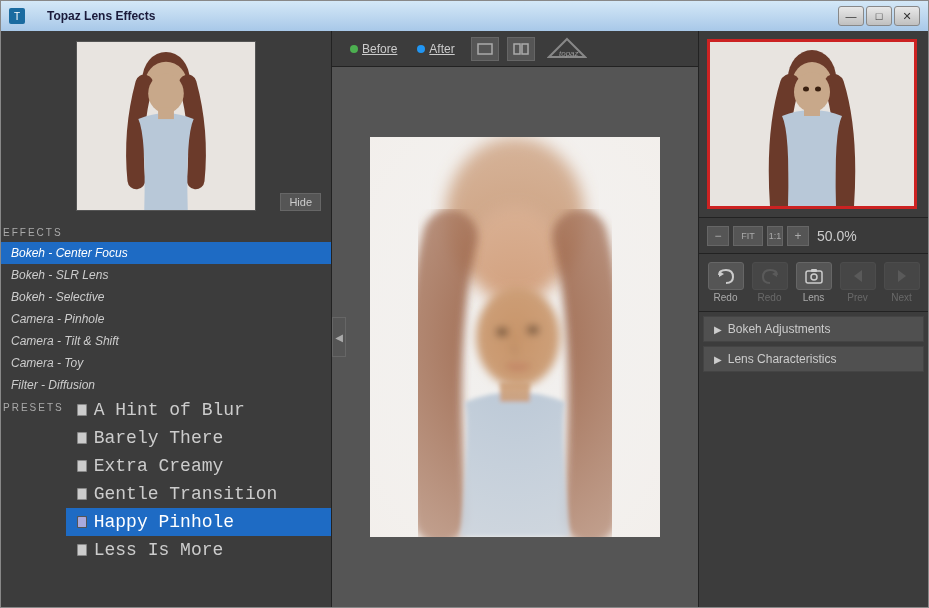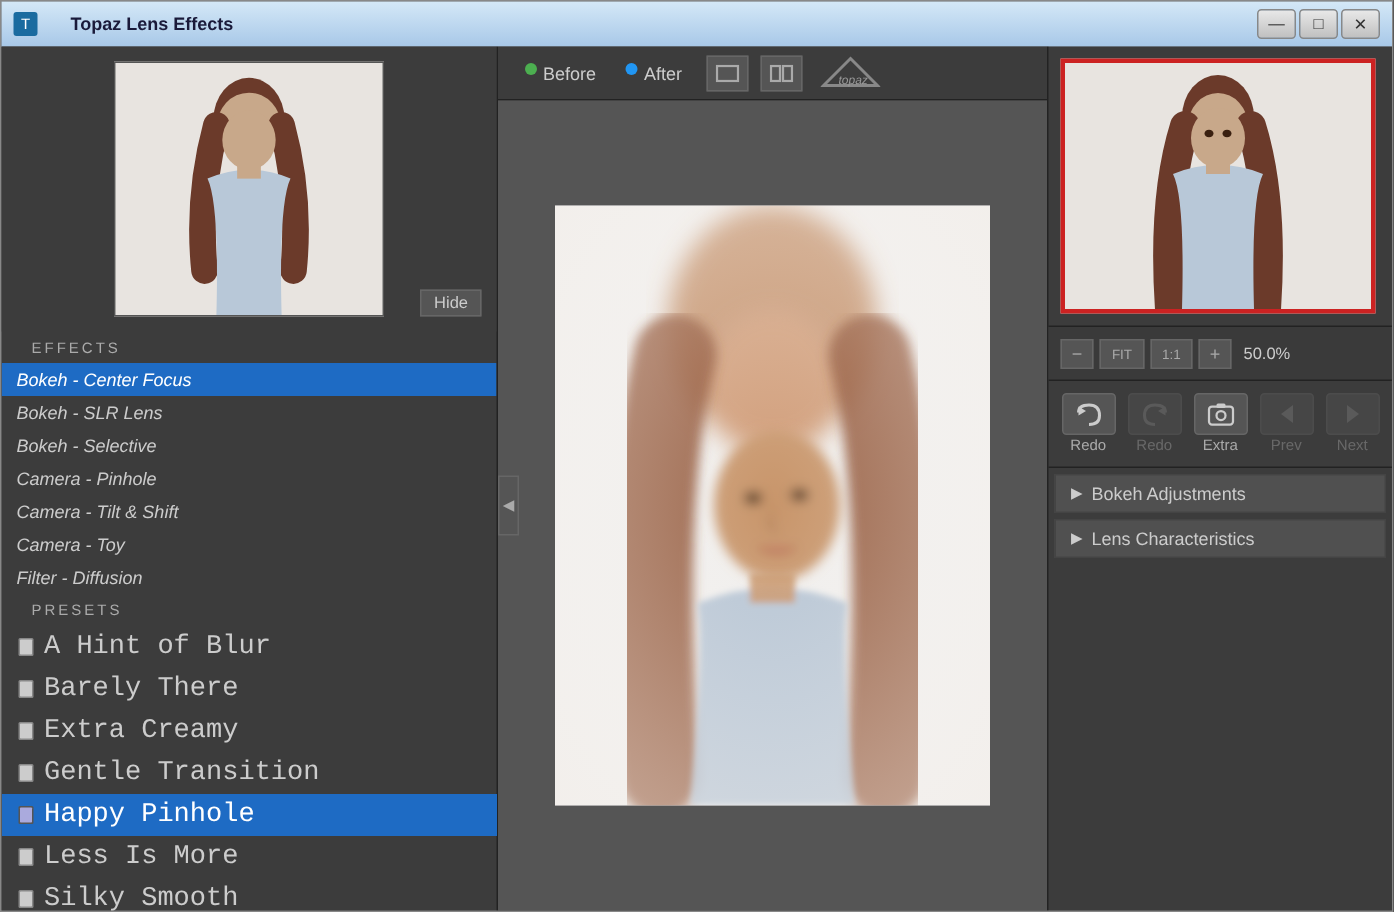--- a/index.html
+++ b/index.html
@@ -118,21 +118,21 @@
       padding: 2px 8px;
       font-size: 11px;
       cursor: pointer;
     }
 
     
     .section-label {
       color: #aaa;
       font-size: 10px;
       letter-spacing: 2px;
-      padding: 6px 20px 4px;
+      padding: 6px 2px 4px;
       text-transform: uppercase;
     }
     .effects-list {
       flex: 0 0 auto;
       overflow: hidden;
       position: relative;
     }
     .list-container {
       overflow-y: auto;
       max-height: 160px;
@@ -150,21 +150,21 @@
     }
     .list-item.selected {
       background: #1e6bc4;
       color: white;
     }
 
     
     .presets-section {
       flex: 1;
       display: flex;
-      flex-direction: column;
+      flex-direction: row;
       overflow: hidden;
     }
     .presets-list {
       flex: 1;
       overflow-y: auto;
     }
     .presets-list::-webkit-scrollbar { width: 12px; }
     .presets-list::-webkit-scrollbar-track { background: #2a2a2a; }
     .presets-list::-webkit-scrollbar-thumb { background: #666; border: 1px solid #444; }
 
@@ -207,26 +207,27 @@
       gap: 8px;
       border-bottom: 1px solid #222;
     }
     .before-after-group {
       display: flex;
       align-items: center;
       gap: 4px;
     }
     .ba-btn {
       display: flex;
-      align-items: flex-start;
+      align-items: center;
       gap: 4px;
       padding: 3px 8px;
       font-size: 12px;
       cursor: pointer;
       color: #ccc;
+      text-decoration: underline;
     }
     .ba-dot {
       width: 8px;
       height: 8px;
       border-radius: 50%;
     }
     .dot-green { background: #4caf50; }
     .dot-blue { background: #2196f3; }
     .view-btn {
       width: 28px;
@@ -328,21 +329,21 @@
       border: 1px solid #666;
       display: flex;
       align-items: center;
       justify-content: center;
       cursor: pointer;
       color: #aaa;
       font-size: 12px;
     }
     .zoom-percent {
       color: #ccc;
-      font-size: 11px;
+      font-size: 14px;
       margin-left: 4px;
     }
 
     
     .action-buttons {
       display: flex;
       align-items: center;
       justify-content: center;
       gap: 8px;
       padding: 8px;
@@ -496,27 +497,20 @@
               <rect x="2" y="2" width="8" height="10" fill="#aad" rx="0.5"></rect>
             </svg>
             <span>Happy Pinhole</span>
           </div>
           <div class="preset-item">
             <svg class="preset-icon" viewBox="0 0 12 14">
               <rect x="1" y="1" width="10" height="12" fill="#888" rx="1"></rect>
               <rect x="2" y="2" width="8" height="10" fill="#ccc" rx="0.5"></rect>
             </svg>
             <span>Less Is More</span>
-          </div>
-          <div class="preset-item">
-            <svg class="preset-icon" viewBox="0 0 12 14">
-              <rect x="1" y="1" width="10" height="12" fill="#888" rx="1"></rect>
-              <rect x="2" y="2" width="8" height="10" fill="#ccc" rx="0.5"></rect>
-            </svg>
-            <span>Silky Smooth</span>
           </div>
         </div>
       </div>
     </div>
 
     <div class="center-panel">
 
       <div class="top-toolbar">
         <div class="before-after-group">
           <div class="ba-btn">
@@ -629,21 +623,21 @@
             <ellipse cx="96" cy="47" rx="3" ry="2.5" fill="#3a2010"></ellipse>
             <ellipse cx="108" cy="47" rx="3" ry="2.5" fill="#3a2010"></ellipse>
           </svg>
         </div>
       </div>
 
       <div class="right-toolbar">
         <div class="zoom-controls">
           <div class="zoom-btn">−</div>
           <div class="zoom-btn" style="font-size:9px; width:30px;">FIT</div>
-          <div class="zoom-btn" style="font-size:9px; width:28px;">1:1</div>
+          <div class="zoom-btn" style="font-size:9px; width:16px;">1:1</div>
           <div class="zoom-btn">+</div>
           <span class="zoom-percent">50.0%</span>
         </div>
       </div>
 
       <div class="action-buttons">
         <div class="action-btn">
           <div class="action-btn-icon">
             <svg width="20" height="18" viewBox="0 0 20 18">
                 <path d="M3 8 Q3 3 10 3 Q17 3 17 10 Q17 16 10 16" fill="none" stroke="#ccc" stroke-width="2"></path>
@@ -662,21 +656,21 @@
           <span class="action-btn-label">Redo</span>
         </div>
         <div class="action-btn">
           <div class="action-btn-icon">
             <svg width="20" height="18" viewBox="0 0 20 18">
                 <rect x="2" y="4" width="16" height="12" rx="2" fill="none" stroke="#ccc" stroke-width="1.5"></rect>
                 <circle cx="10" cy="10" r="3" fill="none" stroke="#ccc" stroke-width="1.5"></circle>
                 <rect x="7" y="2" width="6" height="3" rx="1" fill="#ccc"></rect>
               </svg>
           </div>
-          <span class="action-btn-label">Extra</span>
+          <span class="action-btn-label">Lens</span>
         </div>
         <div class="action-btn disabled">
           <div class="action-btn-icon">
             <svg width="20" height="18" viewBox="0 0 20 18">
                 <polygon points="14,3 6,9 14,15" fill="#888"></polygon>
               </svg>
           </div>
           <span class="action-btn-label">Prev</span>
         </div>
         <div class="action-btn disabled">

